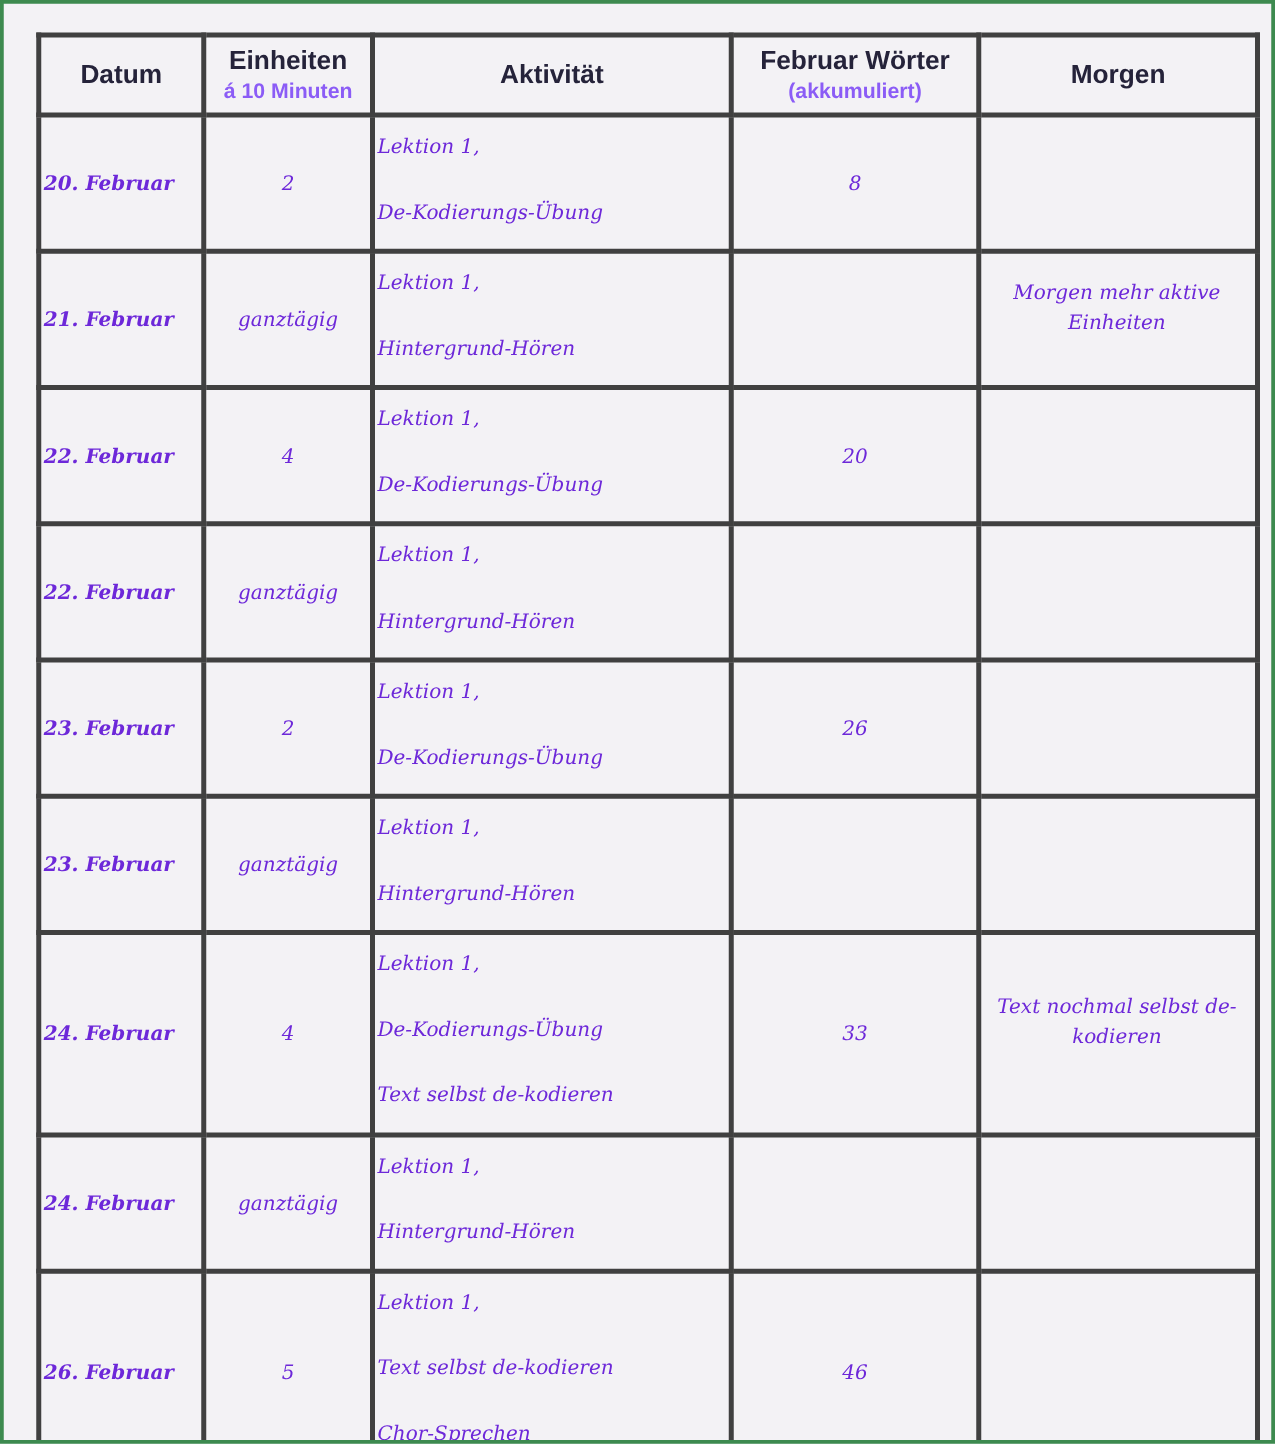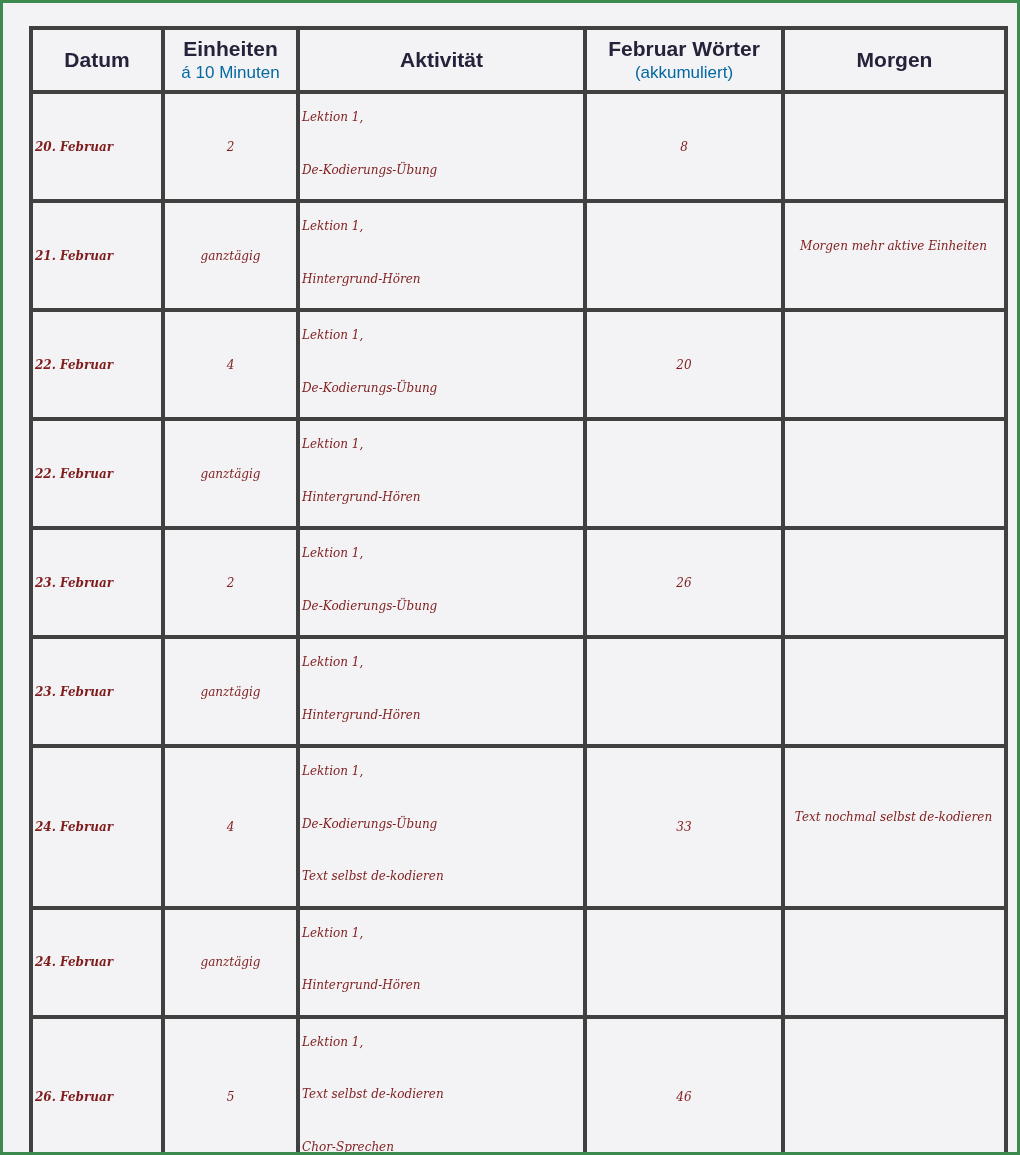--- a/index.html
+++ b/index.html
@@ -25,30 +25,30 @@
       font-family: "Liberation Sans", sans-serif;
       color: #25233a;
       text-align: center;
       height: 60px;
       font-weight: bold;
       font-size: 21px;
       line-height: 26px;
     }
     .tbl th .sub {
       display: block;
-      font-weight: normal;
+      font-weight: bold;
       font-size: 17px;
       line-height: 22px;
-      color: #0369a1;
+      color: #8b5cf6;
     }
     .tbl td {
       font-family: "DejaVu Serif", serif;
       font-style: italic;
-      font-size: 12px;
-      color: #7f1d1d;
+      font-size: 16px;
+      color: #6d28d9;
     }
     .c-date { text-align: left; padding-left: 2px !important; font-weight: bold; }
     .c-units { text-align: center; }
     .c-words { text-align: center; }
     .c-act { text-align: left; vertical-align: top !important; }
     .c-notes { text-align: center; vertical-align: middle; }
     .act-line { display: block; height: 52.5px; line-height: 46px; padding-left: 2px; }
     .note { display: block; padding: 0 4px 0 2px; line-height: 24px; margin-top: -20px; }
   </style>
 </head>

